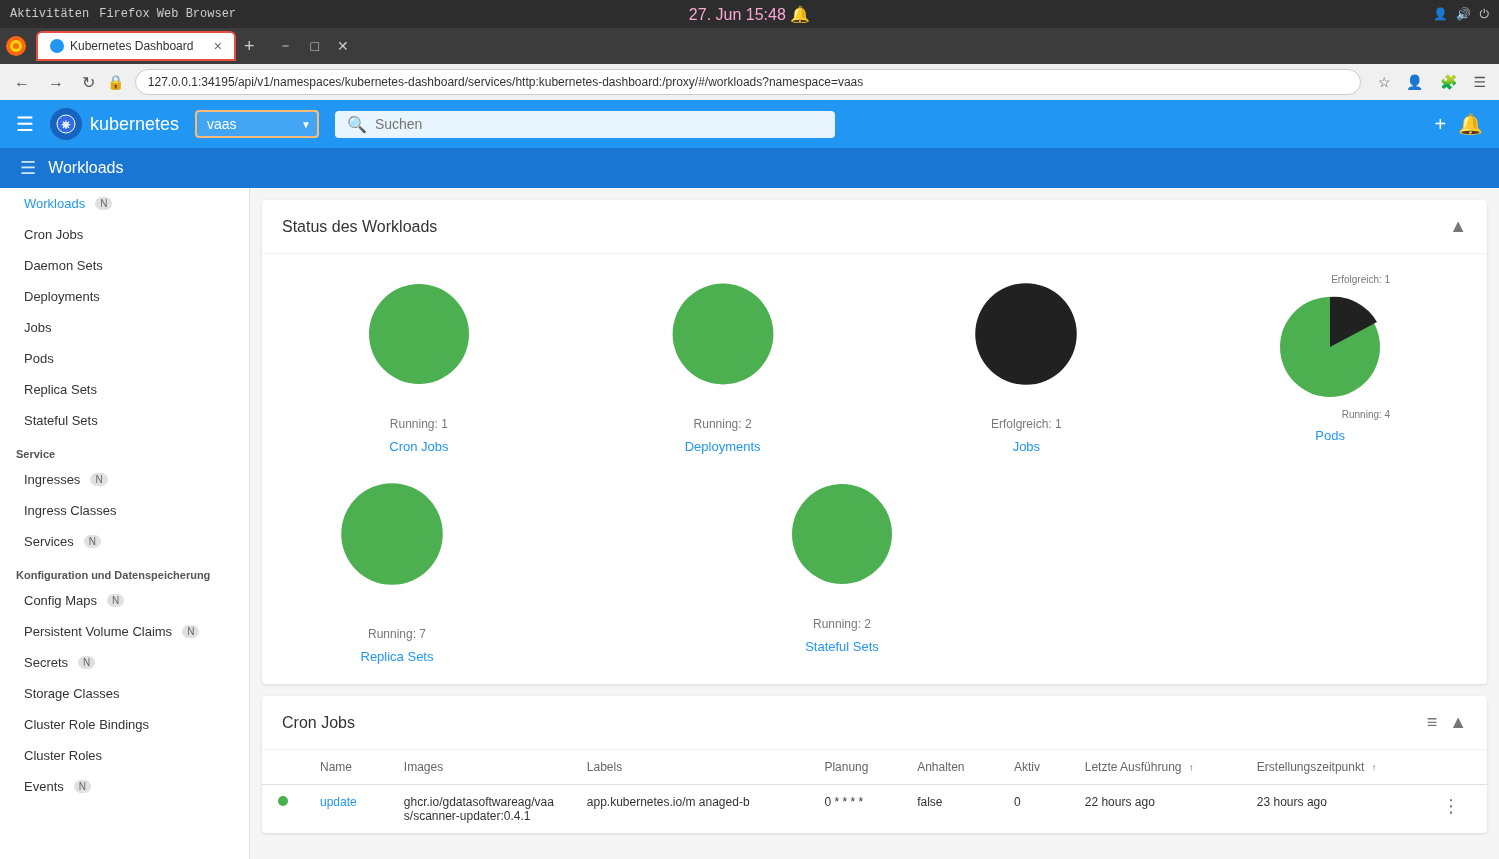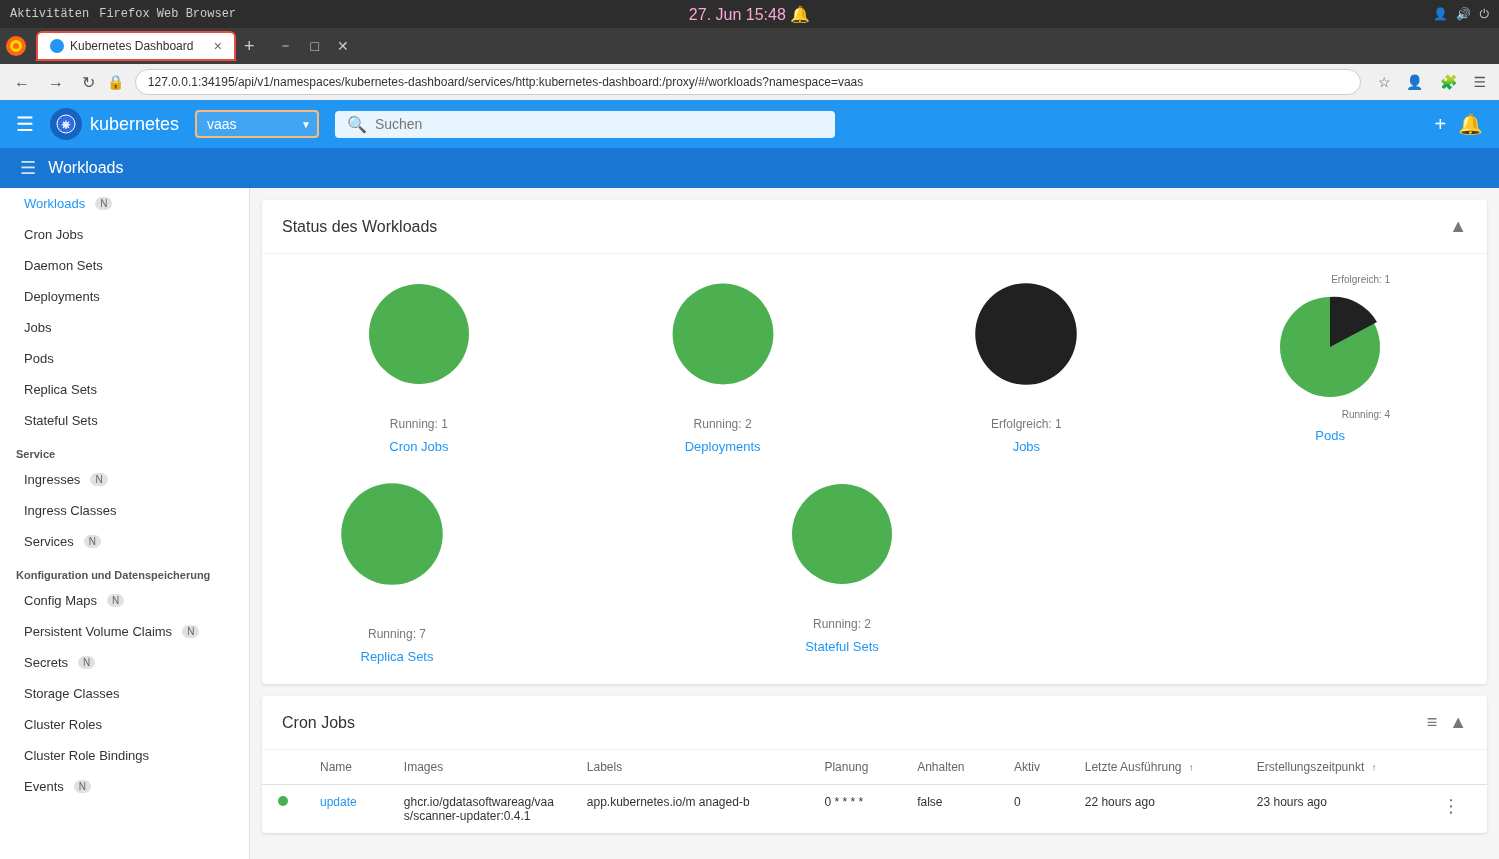--- a/index.html
+++ b/index.html
@@ -481,24 +481,24 @@
       </div>
       <div class="sidebar-item">
         <span>Secrets</span>
         <span class="sidebar-badge">N</span>
       </div>
       <div class="sidebar-item">
         <span>Storage Classes</span>
       </div>
 
       <div class="sidebar-item">
+        <span>Cluster Role Bindings</span>
+      </div>
+      <div class="sidebar-item">
         <span>Cluster Roles</span>
-      </div>
-      <div class="sidebar-item">
-        <span>Cluster Role Bindings</span>
       </div>
       <div class="sidebar-item">
         <span>Events</span>
         <span class="sidebar-badge">N</span>
       </div>
 
     </div>
 
     <div class="content-area">
 

